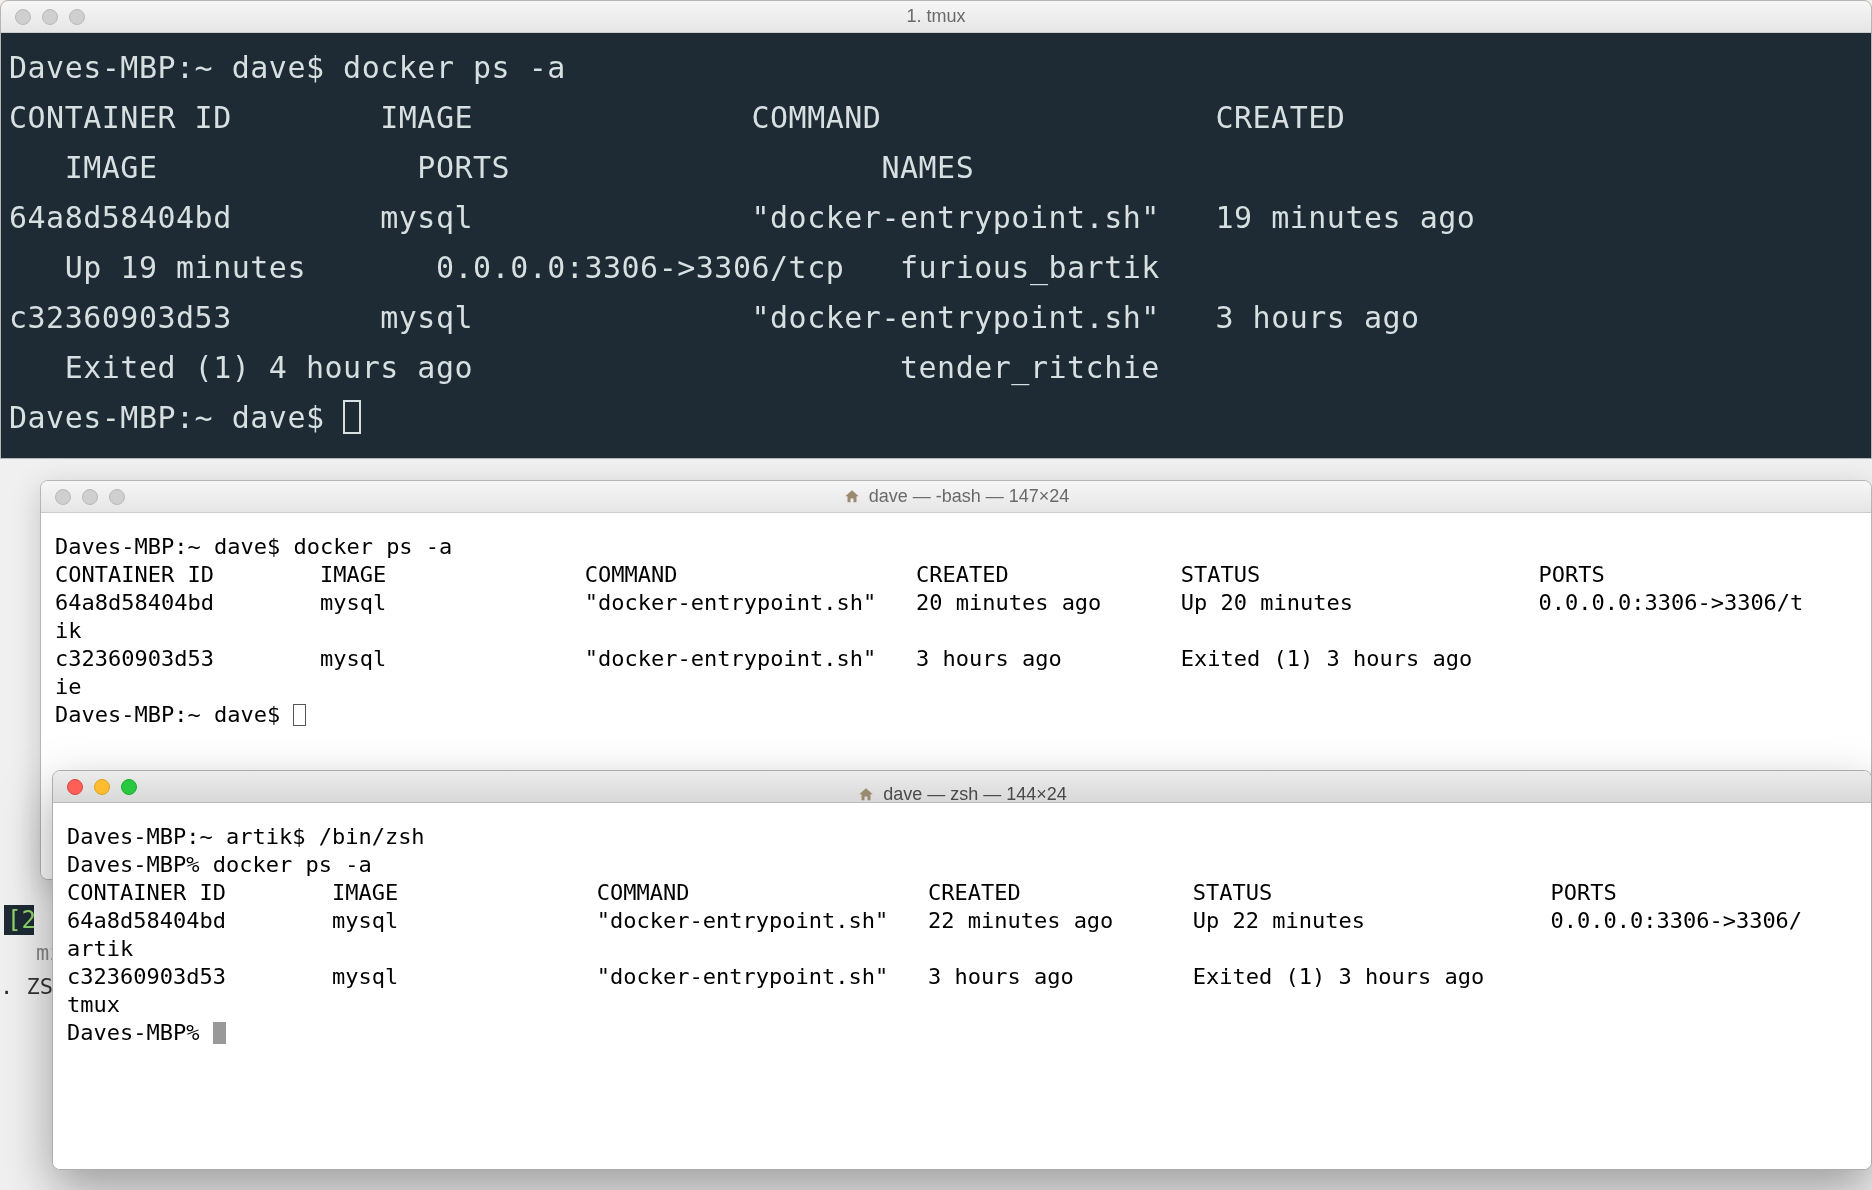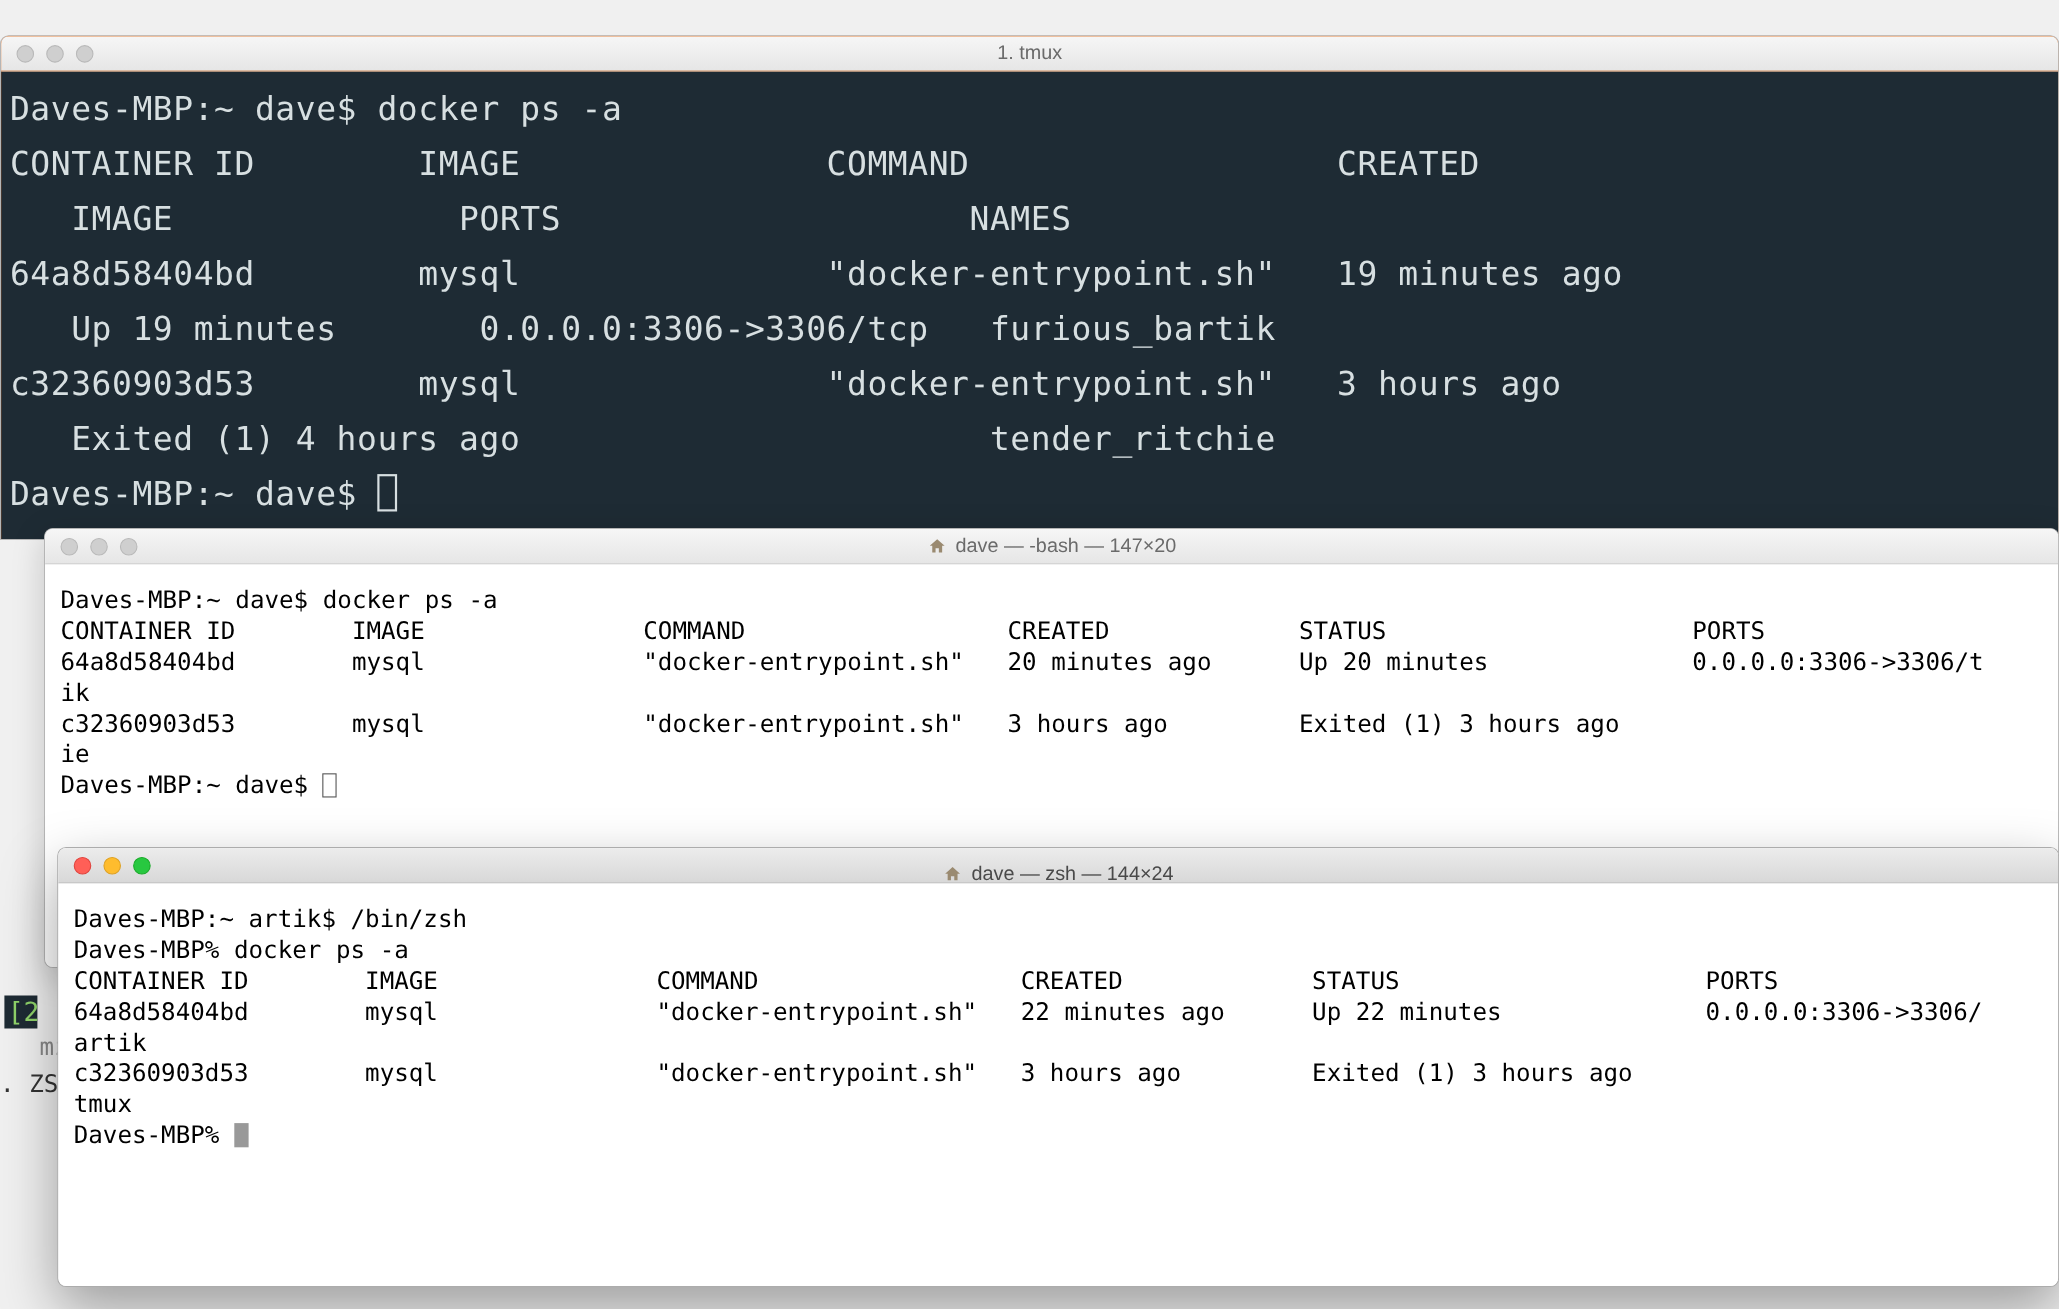--- a/index.html
+++ b/index.html
@@ -1,20 +1,20 @@
 <!DOCTYPE html>
 <html><head>
 <meta charset="utf-8">
 <style>
   * { box-sizing: border-box; margin: 0; padding: 0; }
   html, body { width: 1872px; height: 1190px; overflow: hidden; font-family: -apple-system, BlinkMacSystemFont, "Helvetica Neue", sans-serif; background: #f0f0f0; }
   .stage { position: relative; width: 1872px; height: 1190px; }
 
   
-  .win1 { position: absolute; left: 0; top: 0; width: 1872px; height: 459px; border: 1px solid #b5b5b5; border-radius: 8px 8px 0 0; overflow: hidden; background: #f97316; margin-top: 32px; }
+  .win1 { position: absolute; left: 0; top: 0; width: 1872px; height: 459px; border: 1px solid #b5b5b5; border-radius: 8px 8px 0 0; overflow: hidden; background: #fdba74; }
   .titlebar { height: 32px; display: flex; align-items: center; position: relative; background: linear-gradient(#f6f6f6,#e6e6e6); border-bottom:1px solid #ccc; }
   .traffic { display:flex; gap:11px; margin-left:14px; }
   .dot { width:16px; height:16px; border-radius:50%; }
   .traffic.inactive .dot { background:#cfcfcf; border:1px solid #b9b9b9; }
   .traffic.active .dot.red { background:#ff5f57; border:1px solid #e0443e; }
   .traffic.active .dot.yellow { background:#febc2e; border:1px solid #dea123; }
   .traffic.active .dot.green { background:#28c840; border ir1px solid #1aab29; border:1px solid #1aab29; }
   .titlecenter { position:absolute; left:0; right:0; text-align:center; font-size:18px; color:#6a6a6a; display:flex; justify-content:center; align-items:center; gap:8px; pointer-events:none; }
   .homeicon { width:18px; height:18px; display:inline-block; }
 
@@ -70,21 +70,21 @@
   <div class="titlebar">
     <div class="traffic inactive">
       <span class="dot"></span>
       <span class="dot"></span>
       <span class="dot"></span>
     </div>
     <div class="titlecenter">
       <svg class="homeicon" viewBox="0 0 24 24">
             <path fill="#9a8a70" d="M12 3l9 8h-3v8h-4v-5h-4v5H6v-8H3z"></path>
           </svg>
-      <span>dave — -bash — 147×20</span>
+      <span>dave — -bash — 147×24</span>
     </div>
   </div>
   <div class="term-light"><span>Daves-MBP:~ dave$ docker ps -a</span>
 <span>CONTAINER ID        IMAGE               COMMAND                  CREATED             STATUS                     PORTS</span>
 <span>64a8d58404bd        mysql               "docker-entrypoint.sh"   20 minutes ago      Up 20 minutes              0.0.0.0:3306-&gt;3306/t</span>
 <span>ik</span>
 <span>c32360903d53        mysql               "docker-entrypoint.sh"   3 hours ago         Exited (1) 3 hours ago</span>
 <span>ie</span>
 <span>Daves-MBP:~ dave$ </span><span class="cursor-box-lt"></span></div>
 </div>

